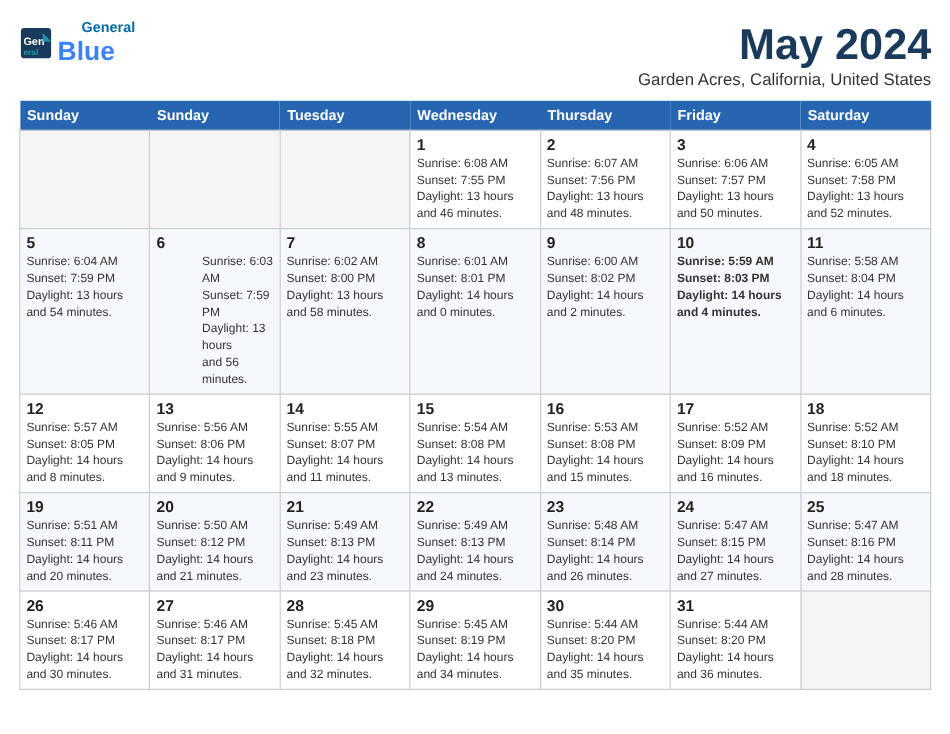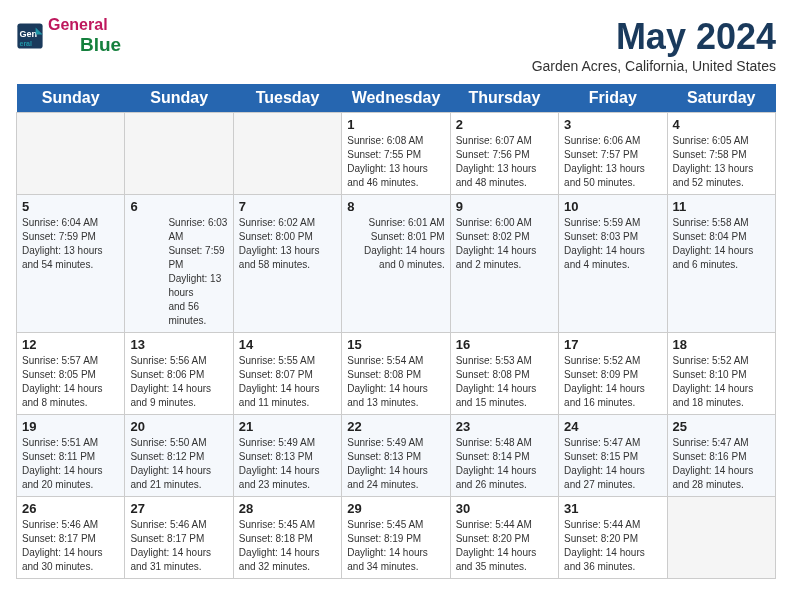--- a/index.html
+++ b/index.html
@@ -39,23 +39,23 @@
       font-weight: normal;
     }
     table {
       width: 100%;
       border-collapse: collapse;
       font-size: 11px;
     }
     th {
       background-color: #2666b0;
       color: #fff;
-      text-align: center;
+      text-align: left;
       padding: 5px 6px;
-      font-size: 16px;
+      font-size: 12px;
       font-weight: bold;
     }
     td {
       border: 1px solid #ccc;
       vertical-align: top;
       padding: 4px 5px;
       min-height: 80px;
       height: 80px;
       width: 14.28%;
       background: #fff;
@@ -84,22 +84,22 @@
 
 <div class="header">
   <div class="logo">
     <svg class="logo-icon" viewBox="0 0 40 40">
       <rect x="2" y="2" width="36" height="36" rx="4" fill="#1a3a5c"></rect>
       <text x="5" y="22" font-size="13" fill="white" font-family="Arial" font-weight="bold">Gen</text>
       <text x="5" y="34" font-size="10" fill="#2196a8" font-family="Arial" font-weight="bold">eral</text>
       <polygon points="28,8 38,18 28,18" fill="#2196a8"></polygon>
     </svg>
     <div>
-      <div style="font-size:16px;font-weight:bold;color:#be185d;">General</div>
-      <div style="font-size:19px;font-weight:bold;color:#15803d;margin-left:32px;">Blue</div>
+      <div style="font-size:12px;font-weight:bold;color:#0369a1;margin-left:20px;">General</div>
+      <div style="font-size:22px;font-weight:bold;color:#3b82f6;">Blue</div>
     </div>
   </div>
   <div class="title-block">
     <div class="month-title">May 2024</div>
     <div class="location">Garden Acres, California, United States</div>
   </div>
 </div>
 
 <table>
   <thead>
@@ -164,35 +164,35 @@
         </td>
         <td style="background: rgb(245, 248, 252);">
           <span class="day-num">7</span>
           <div class="day-info" style="white-space: pre-line;">Sunrise: 6:02 AM
 Sunset: 8:00 PM
 Daylight: 13 hours
 and 58 minutes.</div>
         </td>
         <td style="background: rgb(245, 248, 252);">
           <span class="day-num">8</span>
-          <div class="day-info" style="white-space: pre-line; text-align: right;">Sunrise: 6:01 AM
+          <div class="day-info" style="white-space: pre-line;">Sunrise: 6:01 AM
 Sunset: 8:01 PM
 Daylight: 14 hours
 and 0 minutes.</div>
         </td>
         <td style="background: rgb(245, 248, 252);">
           <span class="day-num">9</span>
           <div class="day-info" style="white-space: pre-line;">Sunrise: 6:00 AM
 Sunset: 8:02 PM
 Daylight: 14 hours
 and 2 minutes.</div>
         </td>
         <td style="background: rgb(245, 248, 252);">
           <span class="day-num">10</span>
-          <div class="day-info" style="white-space: pre-line;">Sunrise: 5:59 AM
+          <div class="day-info" style="white-space: pre-line; font-weight: bold;">Sunrise: 5:59 AM
 Sunset: 8:03 PM
 Daylight: 14 hours
 and 4 minutes.</div>
         </td>
         <td style="background: rgb(245, 248, 252);">
           <span class="day-num">11</span>
           <div class="day-info" style="white-space: pre-line;">Sunrise: 5:58 AM
 Sunset: 8:04 PM
 Daylight: 14 hours
 and 6 minutes.</div>

